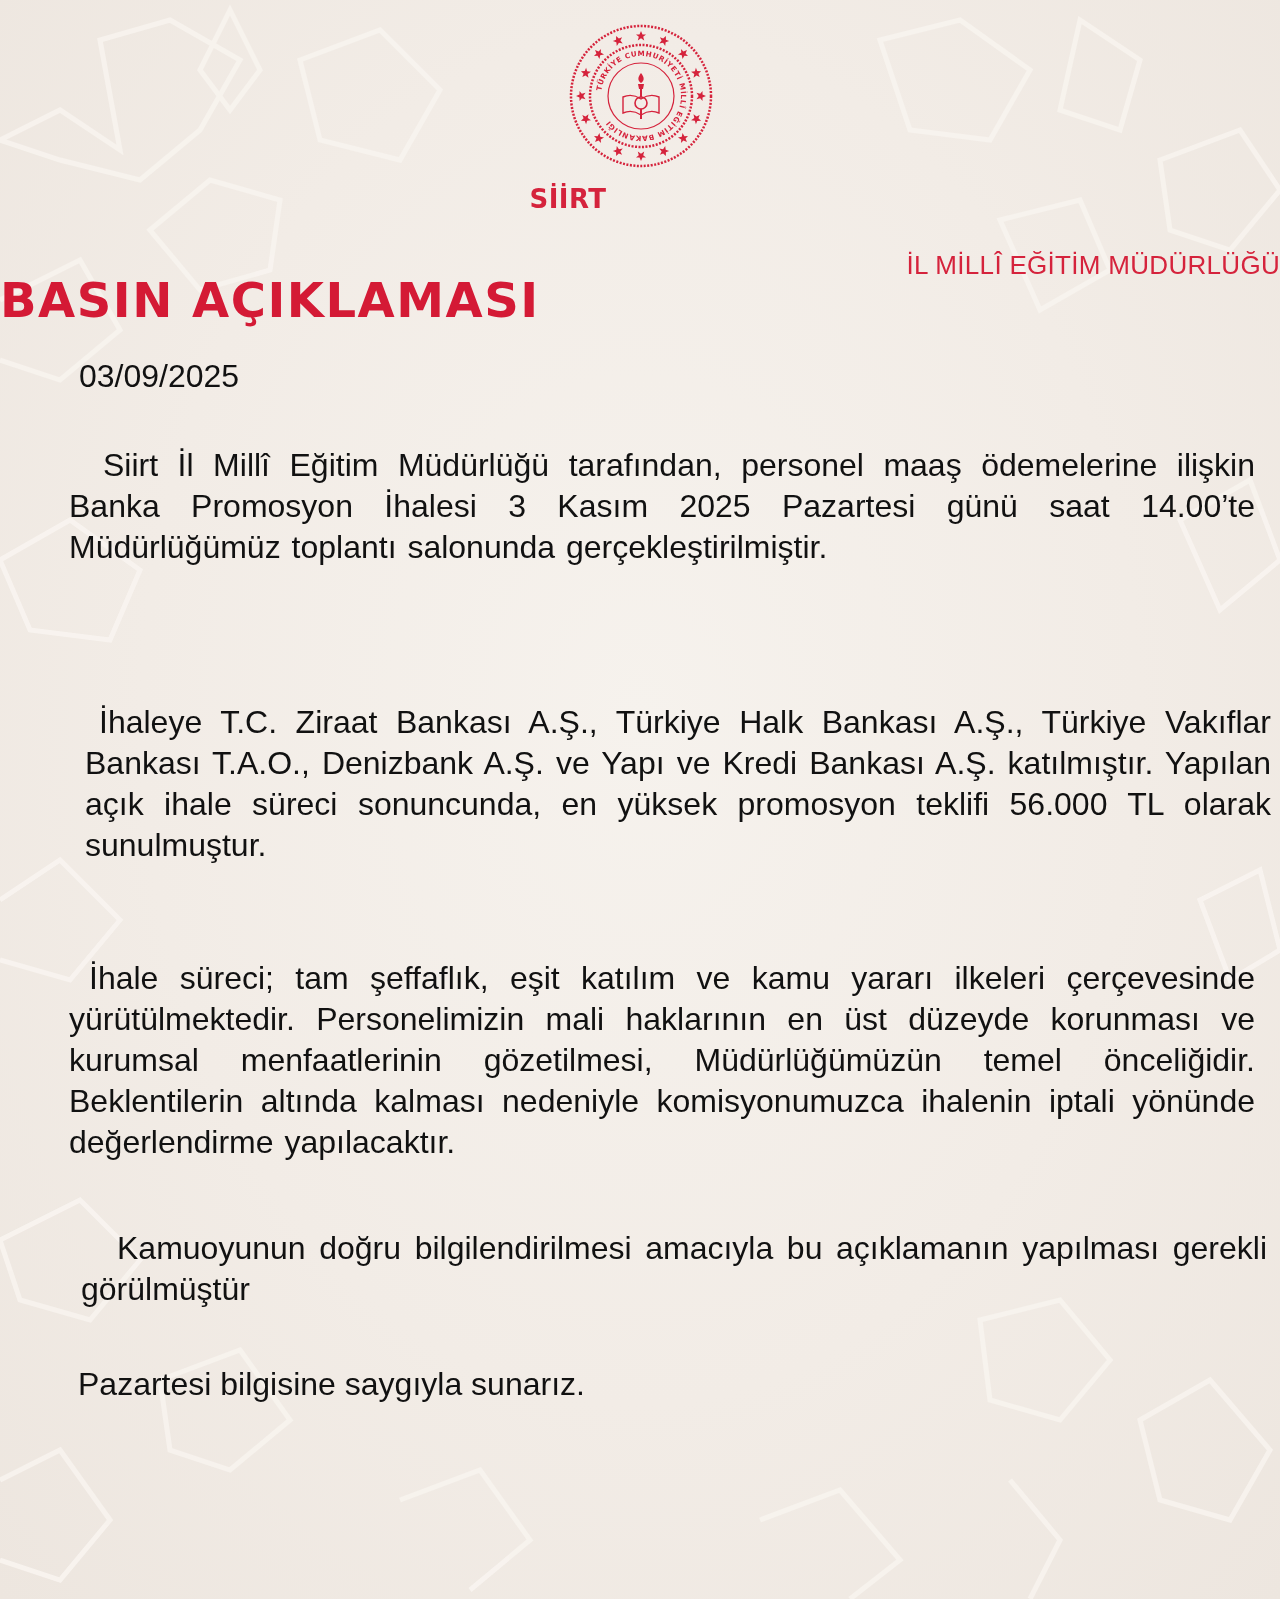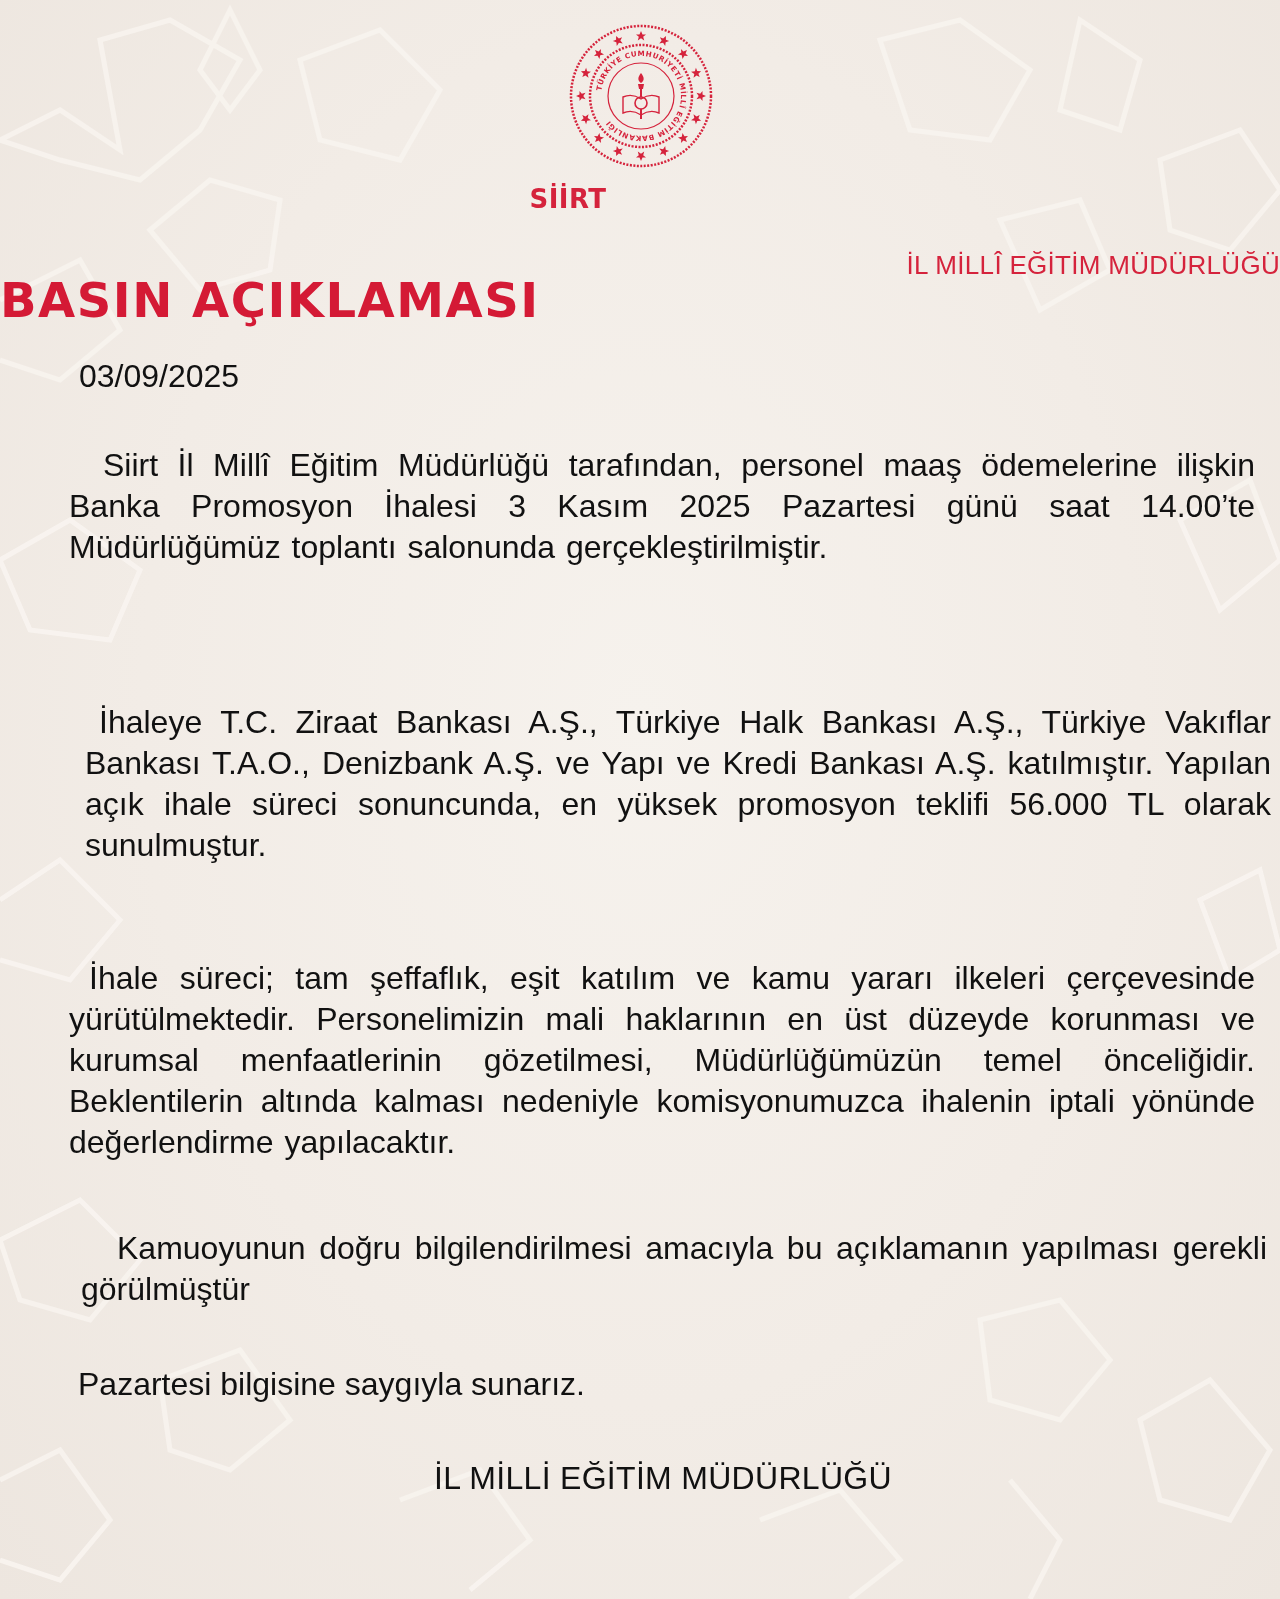--- a/index.html
+++ b/index.html
@@ -175,14 +175,13 @@
   <div class="header-title">BASIN AÇIKLAMASI</div>
 
   <div class="date">03/09/2025</div>
 
   <p class="para p1" style="margin:0">Siirt İl Millî Eğitim Müdürlüğü tarafından, personel maaş ödemelerine ilişkin Banka Promosyon İhalesi 3 Kasım 2025 Pazartesi günü saat 14.00’te Müdürlüğümüz toplantı salonunda gerçekleştirilmiştir.</p>
   <p class="para p2" style="margin:16px">İhaleye T.C. Ziraat Bankası A.Ş., Türkiye Halk Bankası A.Ş., Türkiye Vakıflar Bankası T.A.O., Denizbank A.Ş. ve Yapı ve Kredi Bankası A.Ş. katılmıştır. Yapılan açık ihale süreci sonuncunda, en yüksek promosyon teklifi  56.000 TL  olarak sunulmuştur.</p>
   <p class="para p3" style="margin:0">İhale süreci; tam şeffaflık, eşit katılım ve kamu yararı ilkeleri çerçevesinde yürütülmektedir. Personelimizin mali haklarının en üst düzeyde korunması ve kurumsal menfaatlerinin gözetilmesi, Müdürlüğümüzün temel önceliğidir. Beklentilerin altında kalması nedeniyle komisyonumuzca ihalenin iptali yönünde değerlendirme yapılacaktır.</p>
   <p class="para p4" style="margin:12px">Kamuoyunun doğru bilgilendirilmesi amacıyla bu açıklamanın yapılması gerekli görülmüştür</p>
 
   <div class="closing">Pazartesi bilgisine saygıyla sunarız.</div>
-  <div class="signature">İL MİLLİ EĞİTİM MÜDÜRLÜĞÜ</div>
 </div>
 
 </body></html>

